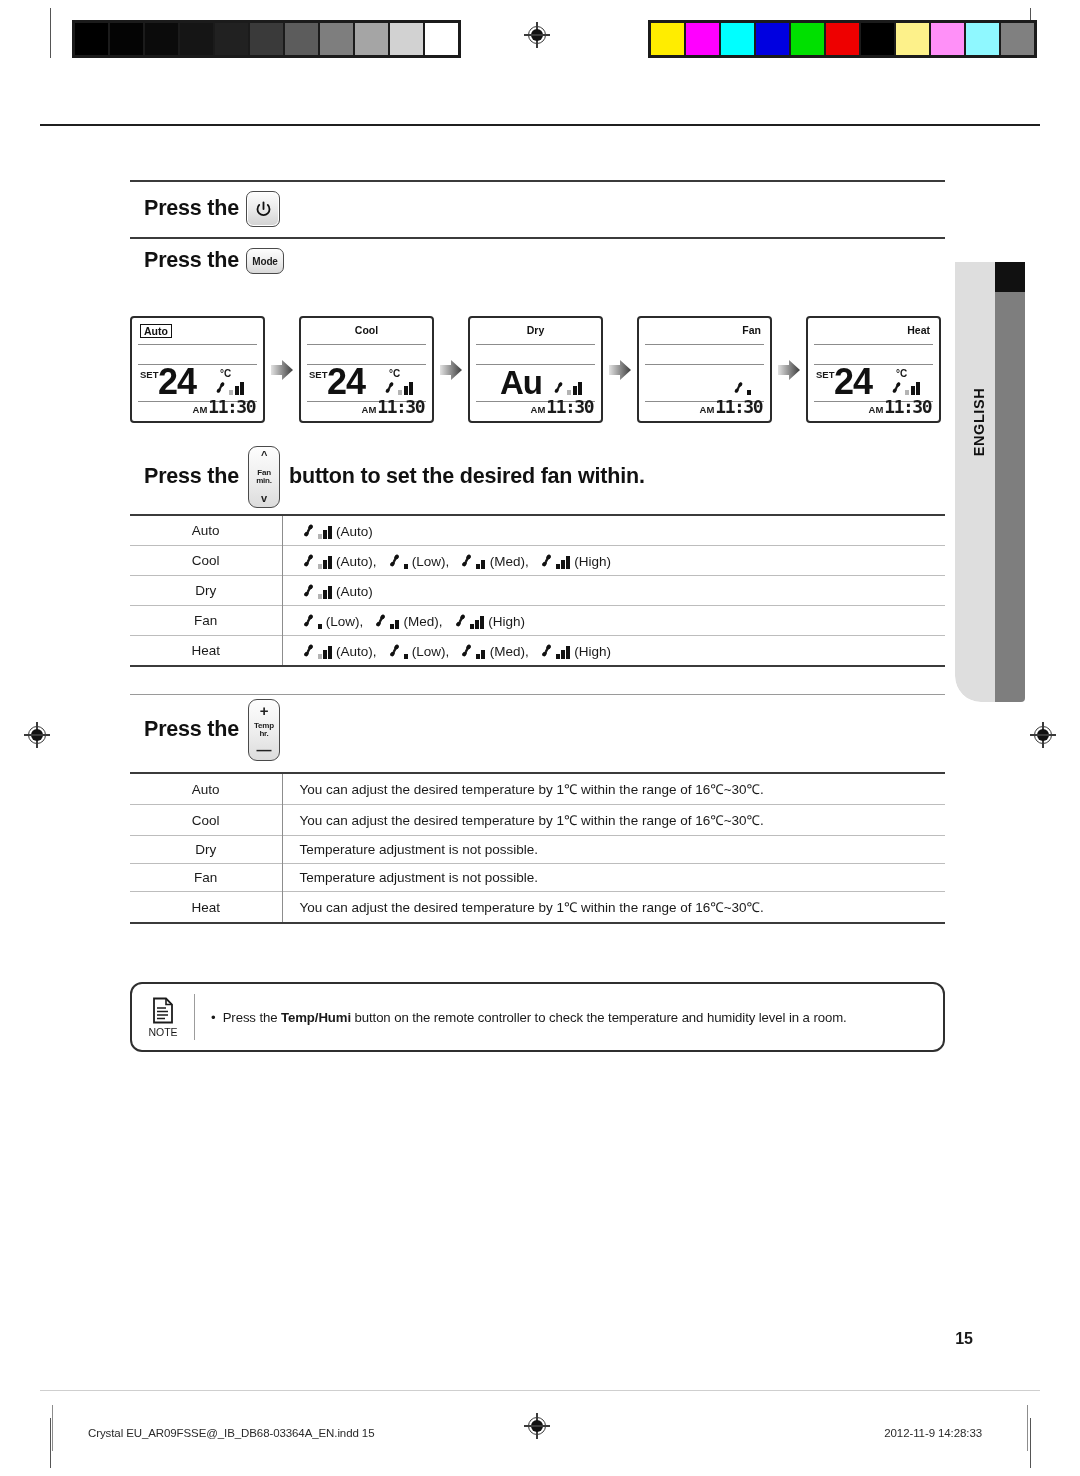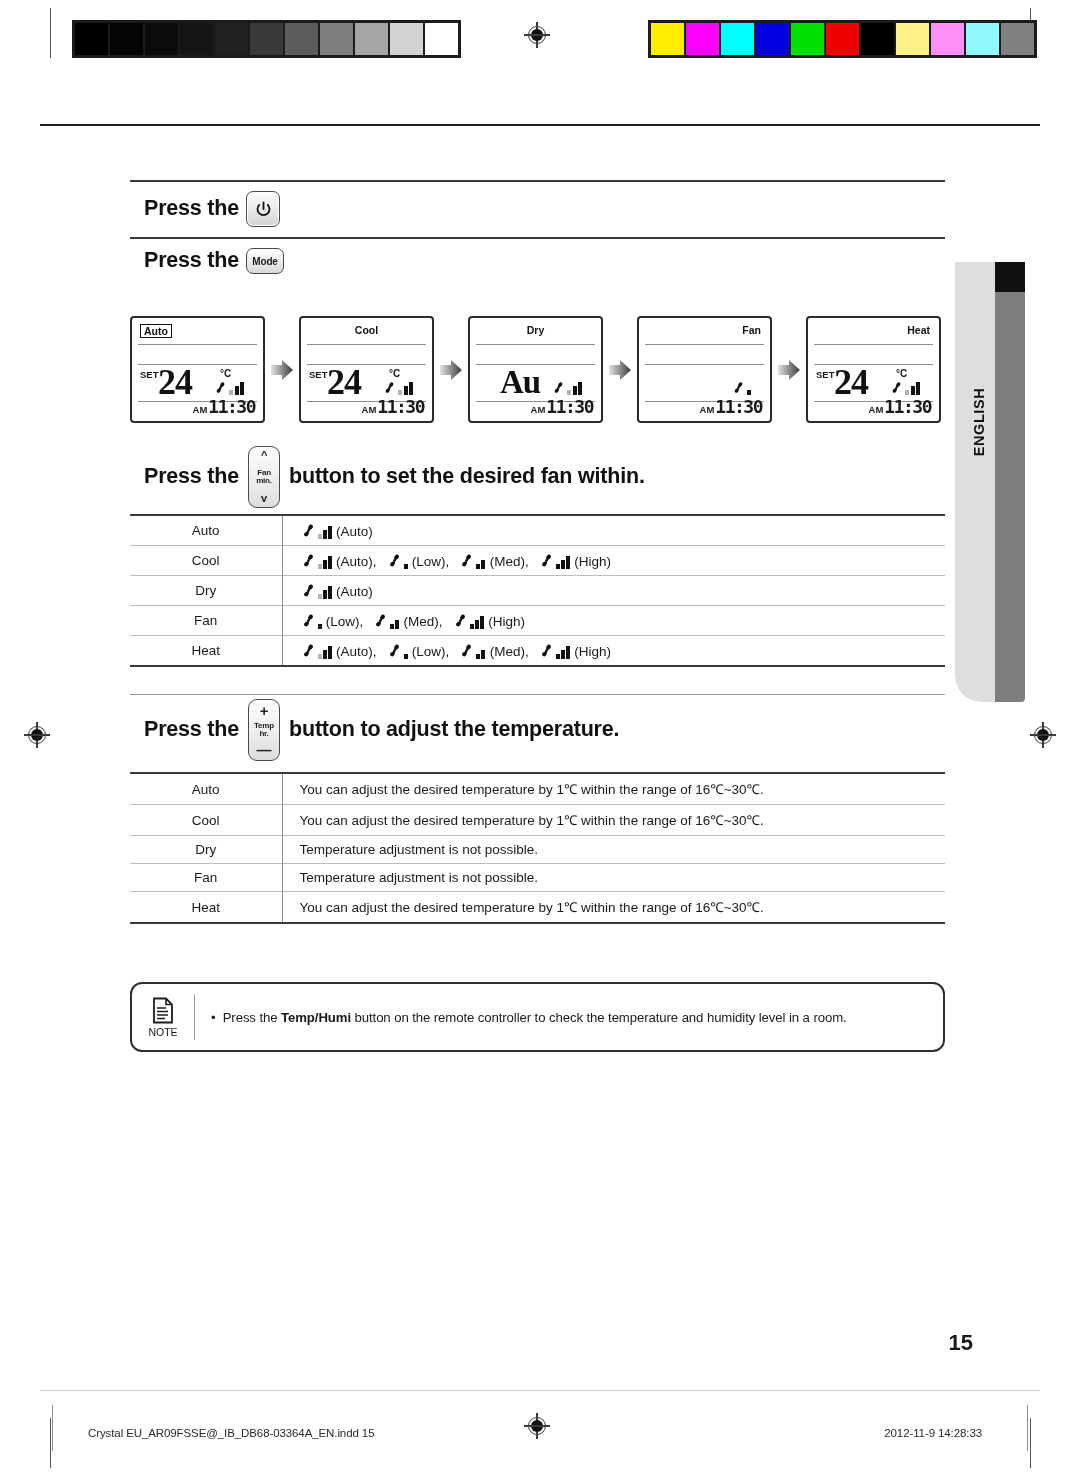--- a/index.html
+++ b/index.html
@@ -96,21 +96,21 @@
   }
   .lcd.sel .mode-lbl { left: 8px; right: auto; text-align: left; border: 1.3px solid #111; padding: 0 3px; }
   .lcd.rt .mode-lbl { left: auto; right: 9px; text-align: right; }
   .lcd .ln { position: absolute; left: 6px; right: 6px; height: 1.4px; background: #8c8c8c; }
   .lcd .ln1 { top: 26px; }
   .lcd .ln2 { top: 46px; }
   .lcd .ln3 { top: 83px; }
   .lcd .setlbl { position: absolute; left: 8px; top: 51px; font-size: 9.5px; font-weight: bold; }
   .lcd .big {
     position: absolute; left: 26px; top: 46px;
-    font-family: Liberation Serif, serif; font-size: 36px; font-weight: bold;
+    font-family: Liberation Sans, sans-serif; font-size: 36px; font-weight: bold;
     letter-spacing: -1px; line-height: 1; color: #111;
   }
   .lcd .big.dry { left: 30px; top: 48px; font-size: 33px; }
   .lcd .deg { position: absolute; left: 88px; top: 50px; font-size: 10px; font-weight: bold; }
   .lcd .fanico { position: absolute; right: 18px; top: 62px; display: flex; align-items: flex-end; }
   .lcd .clock {
     position: absolute; right: 8px; bottom: 5px; display: flex; align-items: baseline;
   }
   .lcd .clock .am { font-size: 9.5px; font-weight: bold; margin-right: 1px; }
   .lcd .clock .tm {
@@ -160,21 +160,21 @@
                     background: #dedede; border-bottom-left-radius: 26px; }
   #eng-tab .dark  { position: absolute; left: 40px; top: 30px; width: 30px; height: 410px; background: #7e7e7e; }
   #eng-tab .black { position: absolute; left: 40px; top: 0; width: 30px; height: 30px; background: #111; }
   #eng-tab .label {
     position: absolute; left: -136px; top: 152px; width: 320px;
     transform: rotate(-90deg); text-align: center;
     font-size: 14.5px; font-weight: bold; letter-spacing: 0.6px; color: #111;
   }
 
   
-  #pagenum { position: absolute; right: 107px; top: 1330px; font-size: 22px; font-weight: bold; }
+  #pagenum { position: absolute; right: 107px; top: 1330px; font-size: 16px; font-weight: bold; }
   #foot-rule { position: absolute; left: 40px; top: 1390px; width: 1000px; height: 1px; background: #cfcfcf; }
   #foot-left  { position: absolute; left: 88px;  top: 1427px; font-size: 11.5px; color: #2a2a2a; letter-spacing: -0.1px; }
   #foot-right { position: absolute; right: 98px; top: 1427px; font-size: 11.5px; color: #2a2a2a; letter-spacing: -0.1px; }
   #foot-tick-l { position: absolute; left: 52px;  top: 1405px; width: 1px; height: 46px; background: #8d8d8d; }
   #foot-tick-r { position: absolute; right: 52px; top: 1405px; width: 1px; height: 46px; background: #8d8d8d; }
 </style>
 </head>
 <body>
 
 <div id="page">
@@ -760,21 +760,20 @@
     <div class="head-line" style="padding-top:4px;padding-bottom:4px;">
       <span class="txt">Press the</span>
       <span class="btn-tall">
         <span class="pm">+</span>
         <span class="mid">
           <span>Temp</span><br>
           <span>hr.</span>
         </span>
         <span class="pm">—</span>
       </span>
-      <span class="txt">button to adjust the temperature.</span>
     </div>
   </div>
 
   <div class="section" style="top:772px;">
     <div class="tbl-wrap">
       <table class="tbl">
         <tbody id="temp-table-body">
             <tr>
               <td class="k">Auto</td>
               <td class="v">You can adjust the desired temperature by 1℃ within the range of 16℃~30℃.</td>

